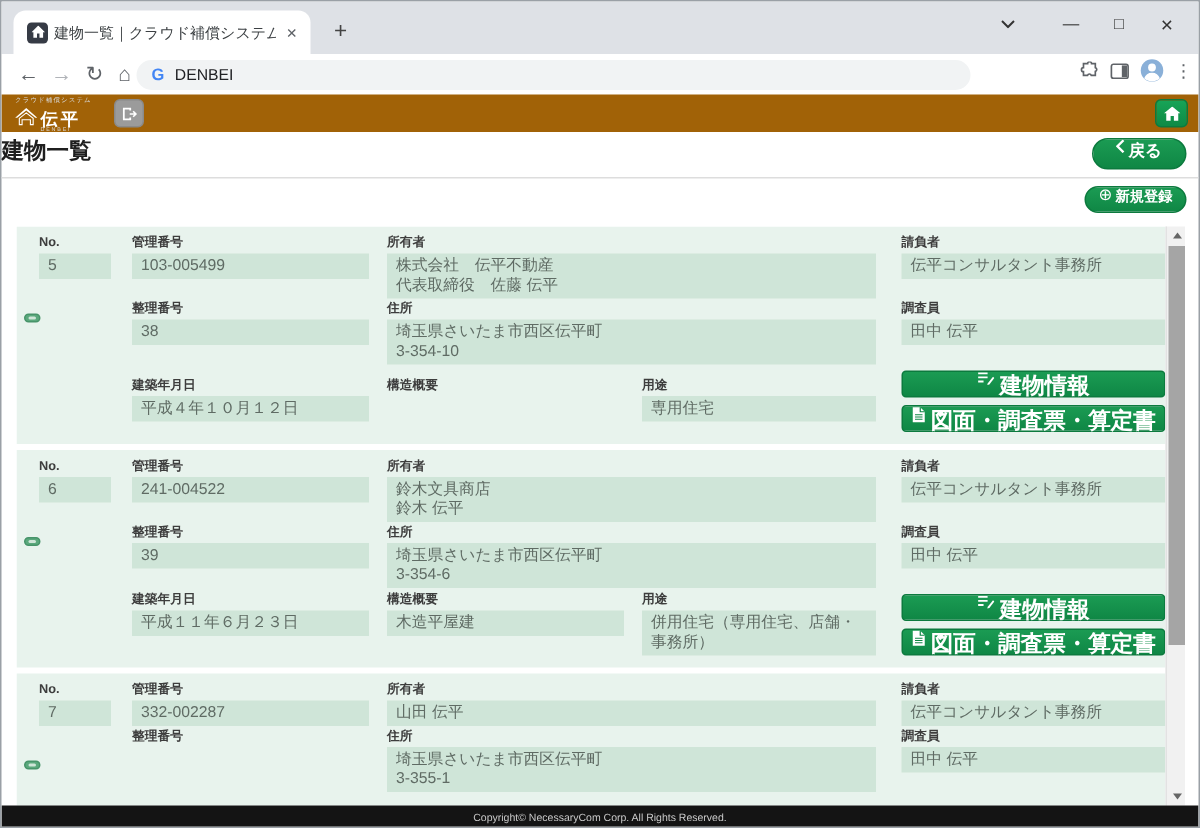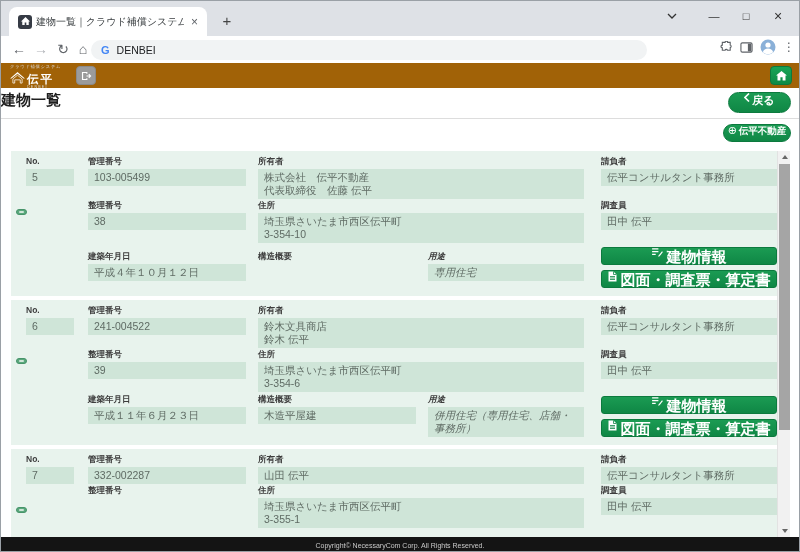--- a/index.html
+++ b/index.html
@@ -71,21 +71,21 @@
     background:#fff; }
   .rec { position:relative; background:#e8f3ed; padding:6px 0 8px 15px; margin-bottom:4px;
     display:grid; grid-template-columns:48px 14px 158px 12px 326px 17px 176px;
     grid-template-rows:auto auto auto; row-gap:2px; align-items:start; }
   .c1{grid-column:1;} .c2{grid-column:3;} .c3{grid-column:5;} .c4{grid-column:7;}
   .r1{grid-row:1;} .r2{grid-row:2;} .r3{grid-row:3;} .r23{grid-row:2/4;}
   .lbl { font-size:8.5px; font-weight:bold; color:#3d3d3d; margin-bottom:3px; line-height:9px; }
   .fld { background:#cfe5d8; font-size:10.5px; line-height:13px; color:#5f6b64;
     padding:2px 6px; min-height:17px; white-space:pre-line; }
   .duo { display:flex; gap:12px; }
-  .duo .w1 { width:158px; } .duo .w2 { width:156px;font-style:italic; }
+  .duo .w1 { width:158px; } .duo .w2 { width:156px; }
   .rightcol { display:flex; flex-direction:column; }
   .cardbtn { width:100%; height:18px; border-radius:3px; font-size:15px; gap:4px; }
   .cardbtn.b1 { margin-top:17px; }
   .cardbtn.b2 { margin-top:5px; }
   .linkicon { position:absolute; left:5px; top:58px; width:11px; height:6px; background:#5aa87c;
     border-radius:3px; border:1px solid #47946a; display:block; }
   .linkicon::after { content:""; display:block; width:5px; height:2px; background:#cfe5d8;
     margin:1px auto; border-radius:1px; }
 
   
@@ -190,21 +190,21 @@
 <div class="pagetitle">建物一覧</div>
 <button class="greenbtn backbtn">
   <svg width="6" height="9" viewBox="0 0 6 9">
       <path d="M5 0.5 L1 4.5 L5 8.5" stroke="#fff" stroke-width="1.6" fill="none"></path>
     </svg>
   <span>戻る</span>
 </button>
 <div class="divider"></div>
 <button class="greenbtn newbtn">
   <span class="plus-circ">⊕</span>
-  <span>伝平不動産</span>
+  <span>新規登録</span>
 </button>
 
 <div class="records">
   <div class="rec">
     <span class="linkicon"></span>
     <div class="c1 r1">
       <div class="lbl">No.</div>
       <div class="fld">5</div>
     </div>
     <div class="c2 r1">

